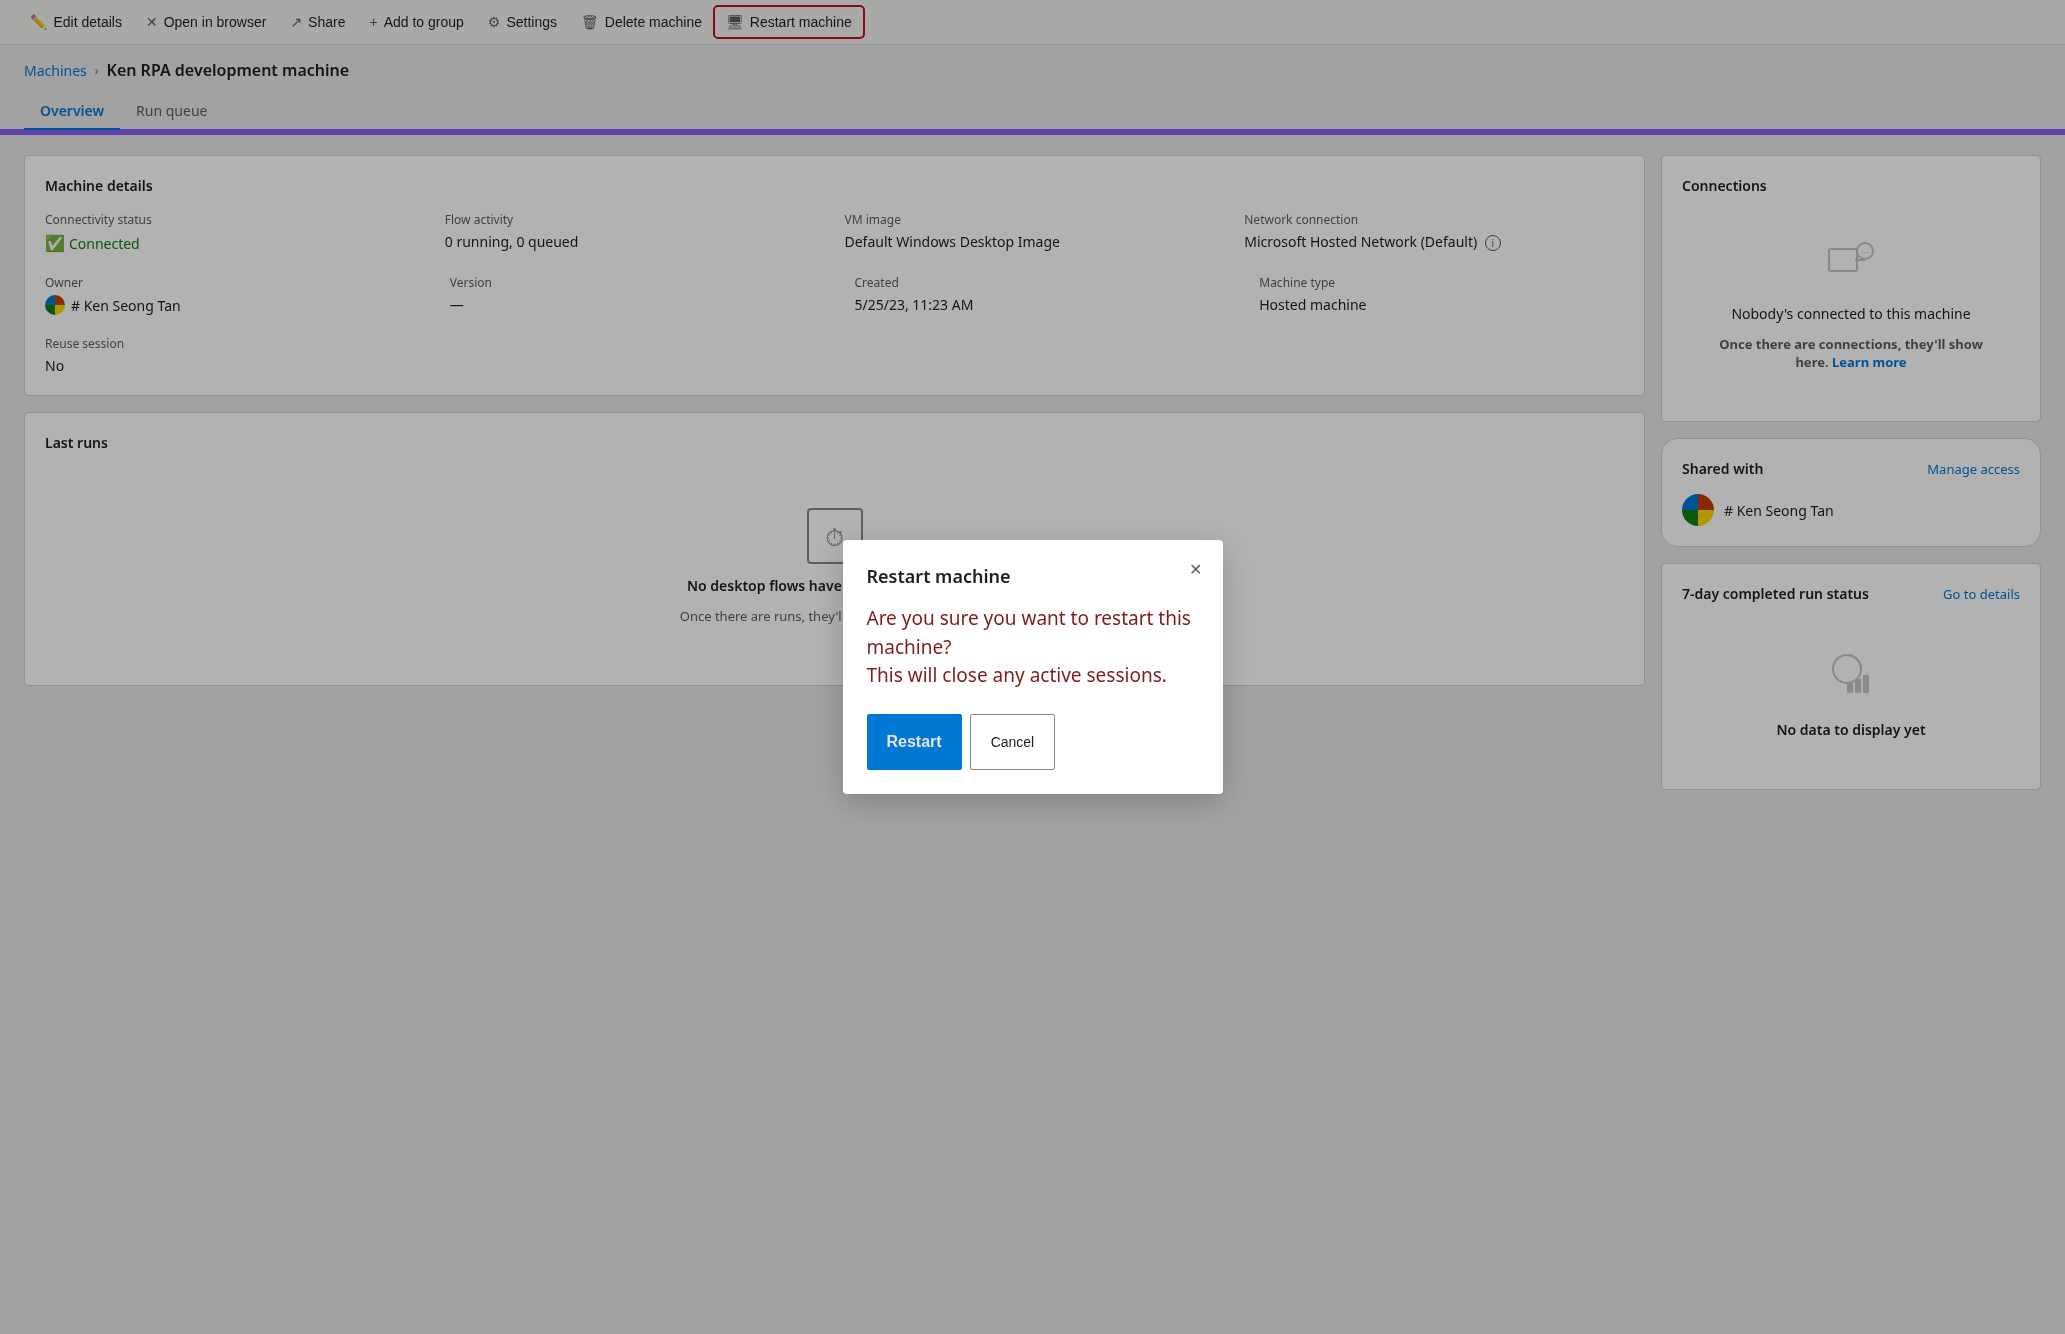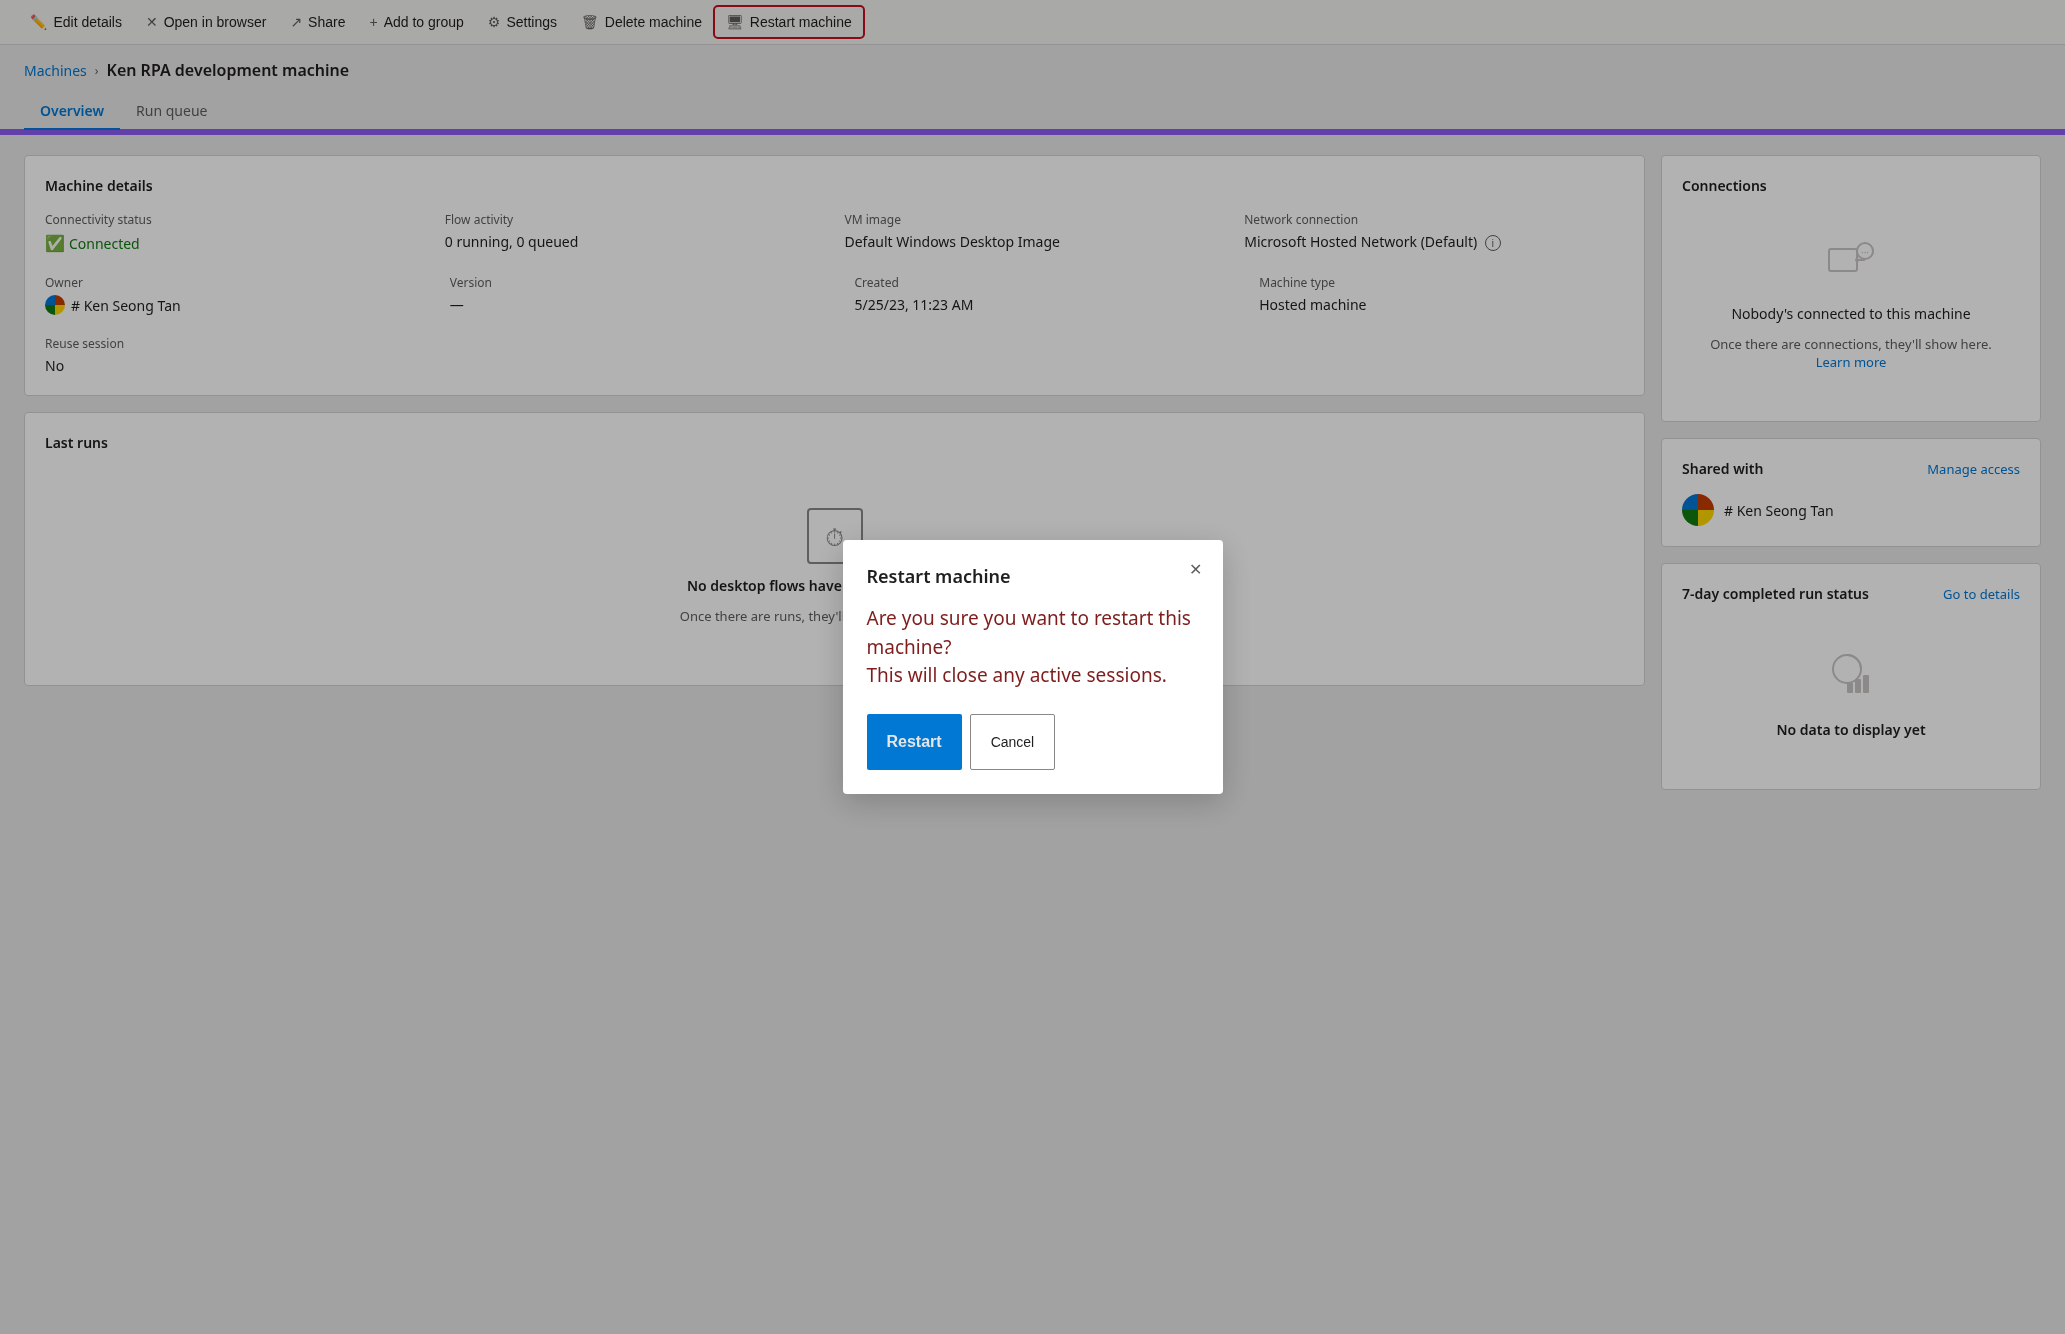--- a/index.html
+++ b/index.html
@@ -174,24 +174,24 @@
       flex-direction: column;
       align-items: center;
       padding: 30px 20px;
       gap: 12px;
     }
     .conn-icon {
       font-size: 36px;
       color: #c8c6c4;
     }
     .conn-title { font-weight: 400; font-size: 14px; }
-    .conn-subtitle { font-size: 13px; color: #605e5c; text-align: center; }
+    .conn-subtitle { font-size: 13px; color: #605e5c; text-align: center; font-weight: bold; }
     .conn-subtitle a { color: #0078d4; text-decoration: none; }
 
-    .shared-card { margin-bottom: 16px; }
+    .shared-card { margin-bottom: 16px; border-radius: 16px; }
     .card-header {
       display: flex;
       justify-content: space-between;
       align-items: center;
       margin-bottom: 16px;
     }
     .manage-link { color: #0078d4; text-decoration: none; font-size: 13px; cursor: pointer; }
     .shared-user {
       display: flex;
       align-items: center;

